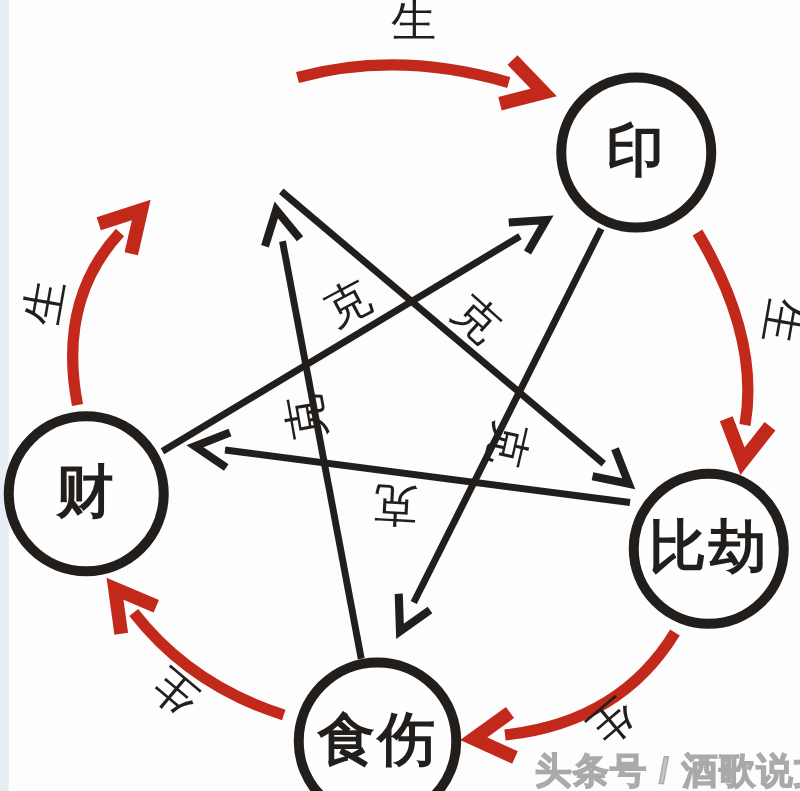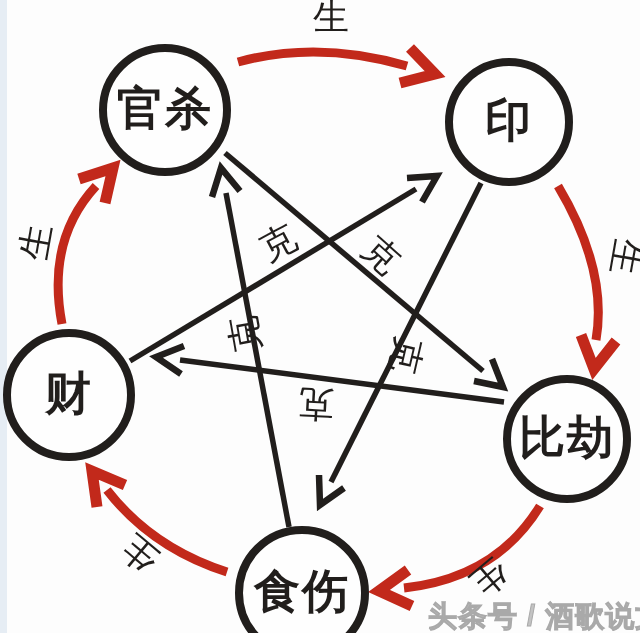--- a/index.html
+++ b/index.html
@@ -124,23 +124,20 @@
     <path class="ke-line" d="M 481 183 L 331 482"></path>
     <polyline class="ke-head" points="344,488 320,505 319,475"></polyline>
 
     <path class="ke-line" d="M 130 361 L 416 189"></path>
     <polyline class="ke-head" points="407,178 437,176 422,202"></polyline>
 
     <path class="ke-line" d="M 504 402 L 180 360"></path>
     <polyline class="ke-head" points="181,374 156,357 184,346"></polyline>
   </svg>
 
-  <div class="node node-guansha">
-    <span class="node-label">官杀</span>
-  </div>
   <div class="node node-yin">
     <span class="node-label">印</span>
   </div>
   <div class="node node-bijie">
     <span class="node-label">比劫</span>
   </div>
   <div class="node node-shishang">
     <span class="node-label">食伤</span>
   </div>
   <div class="node node-cai">

